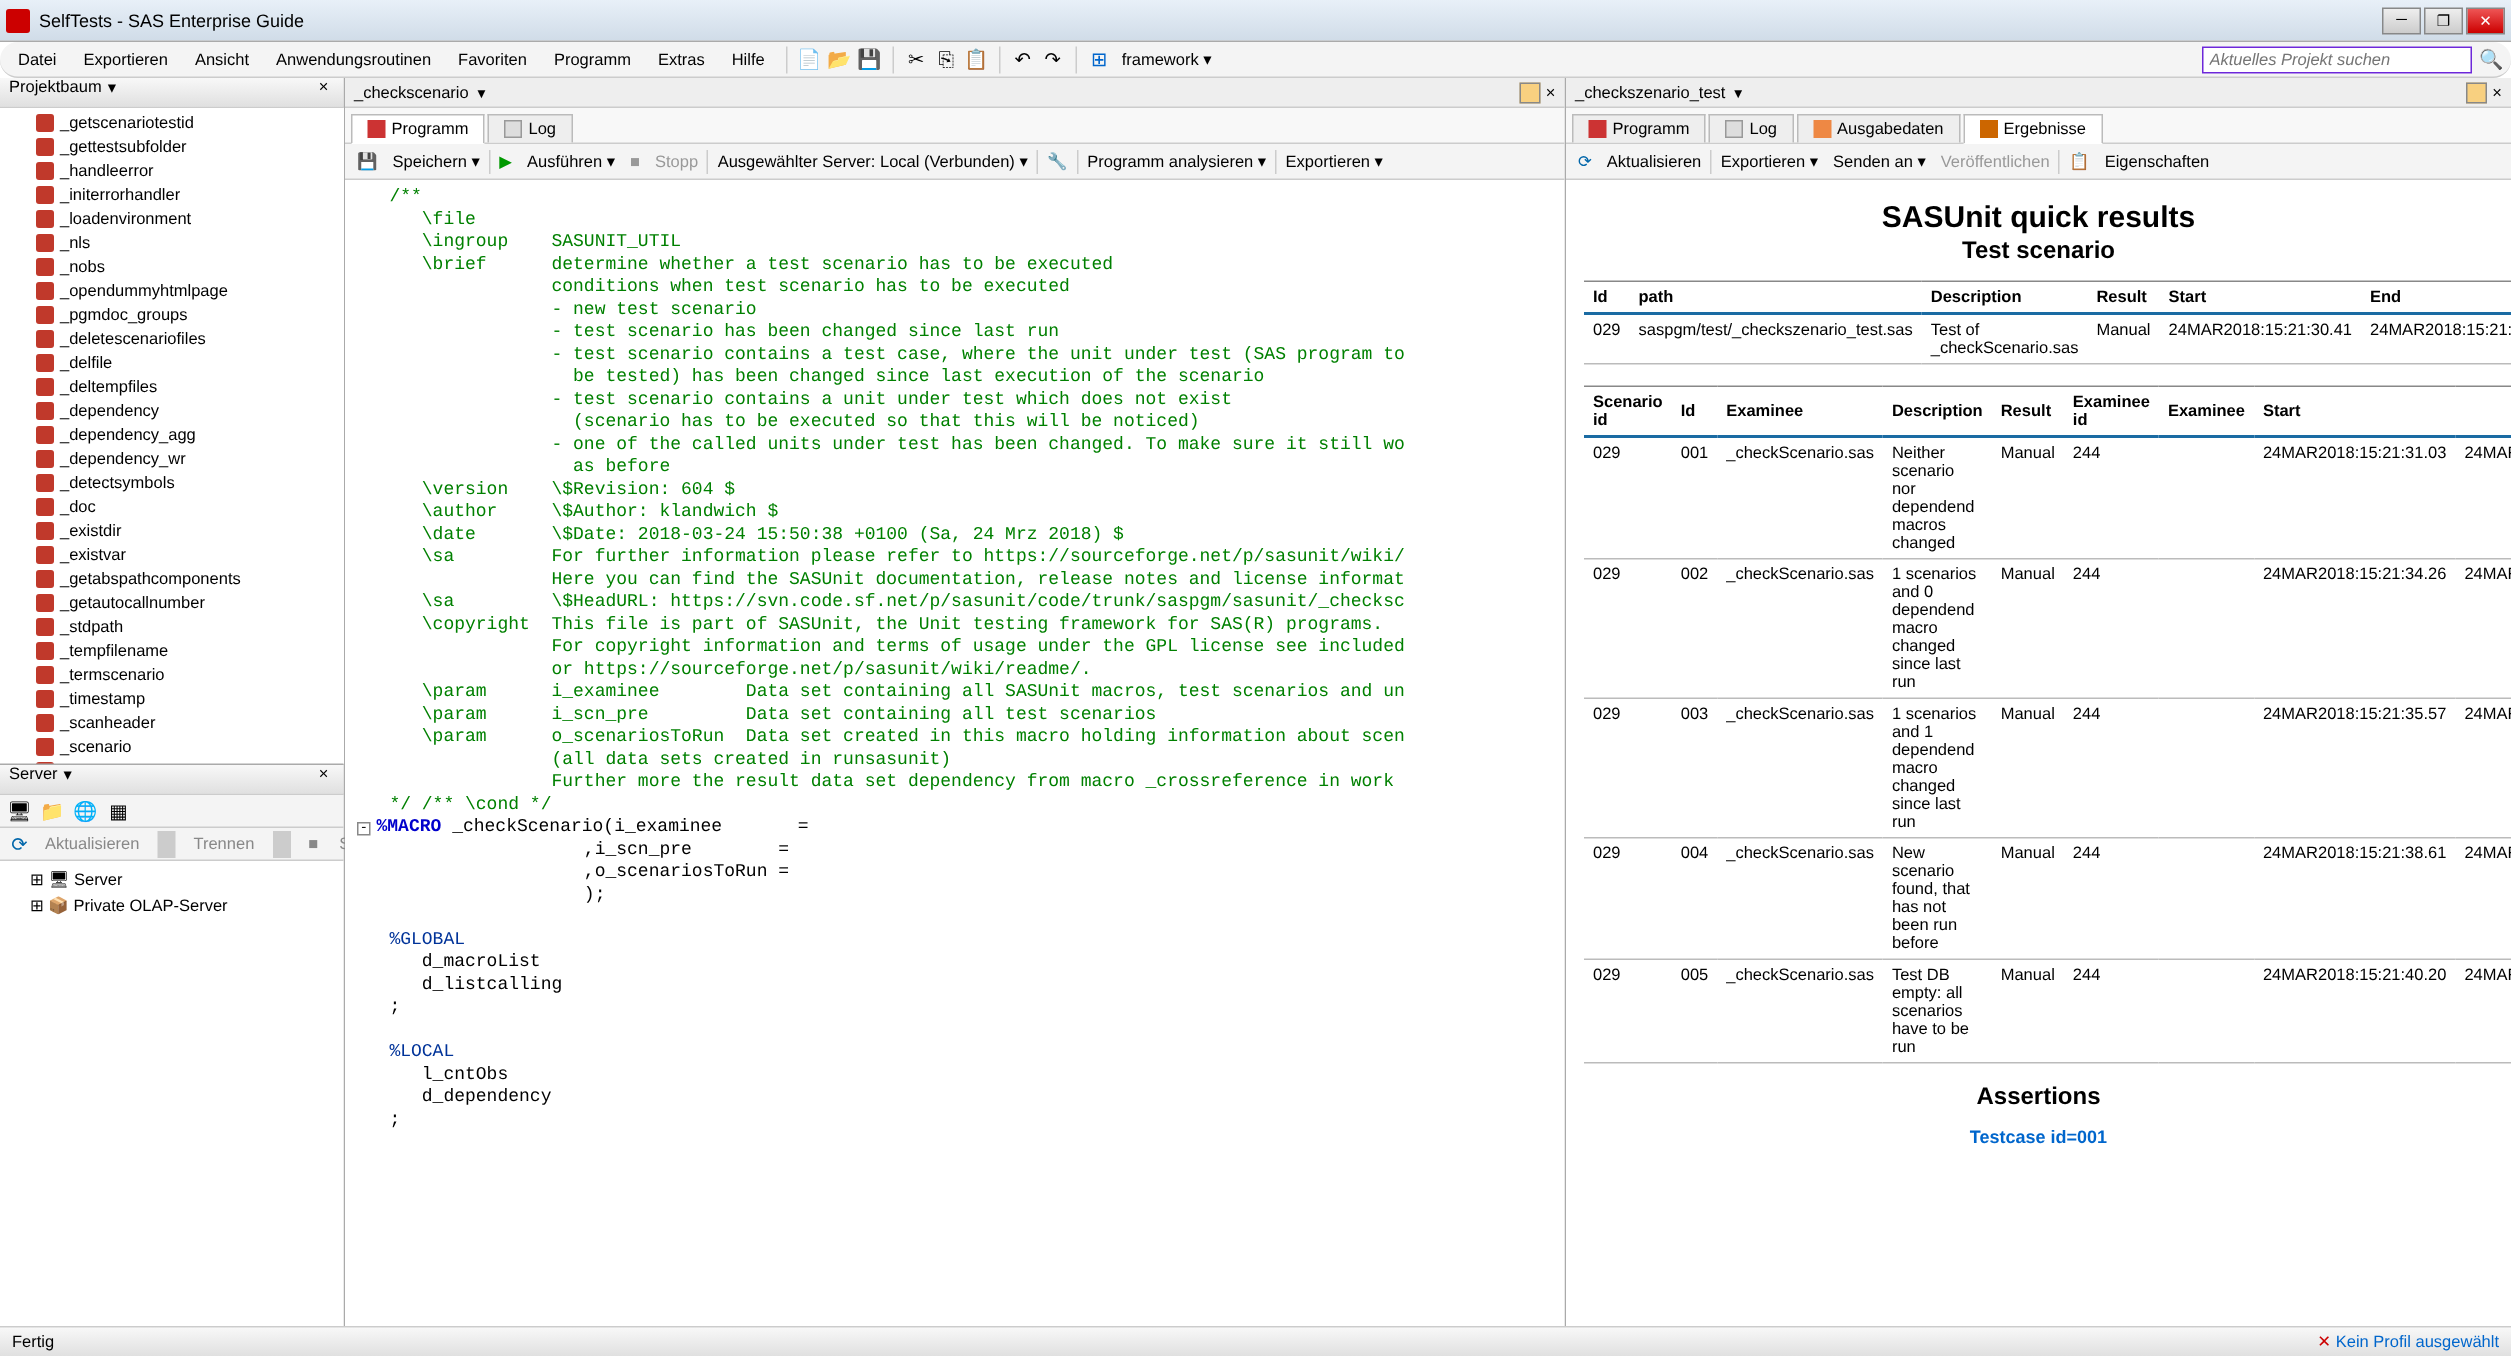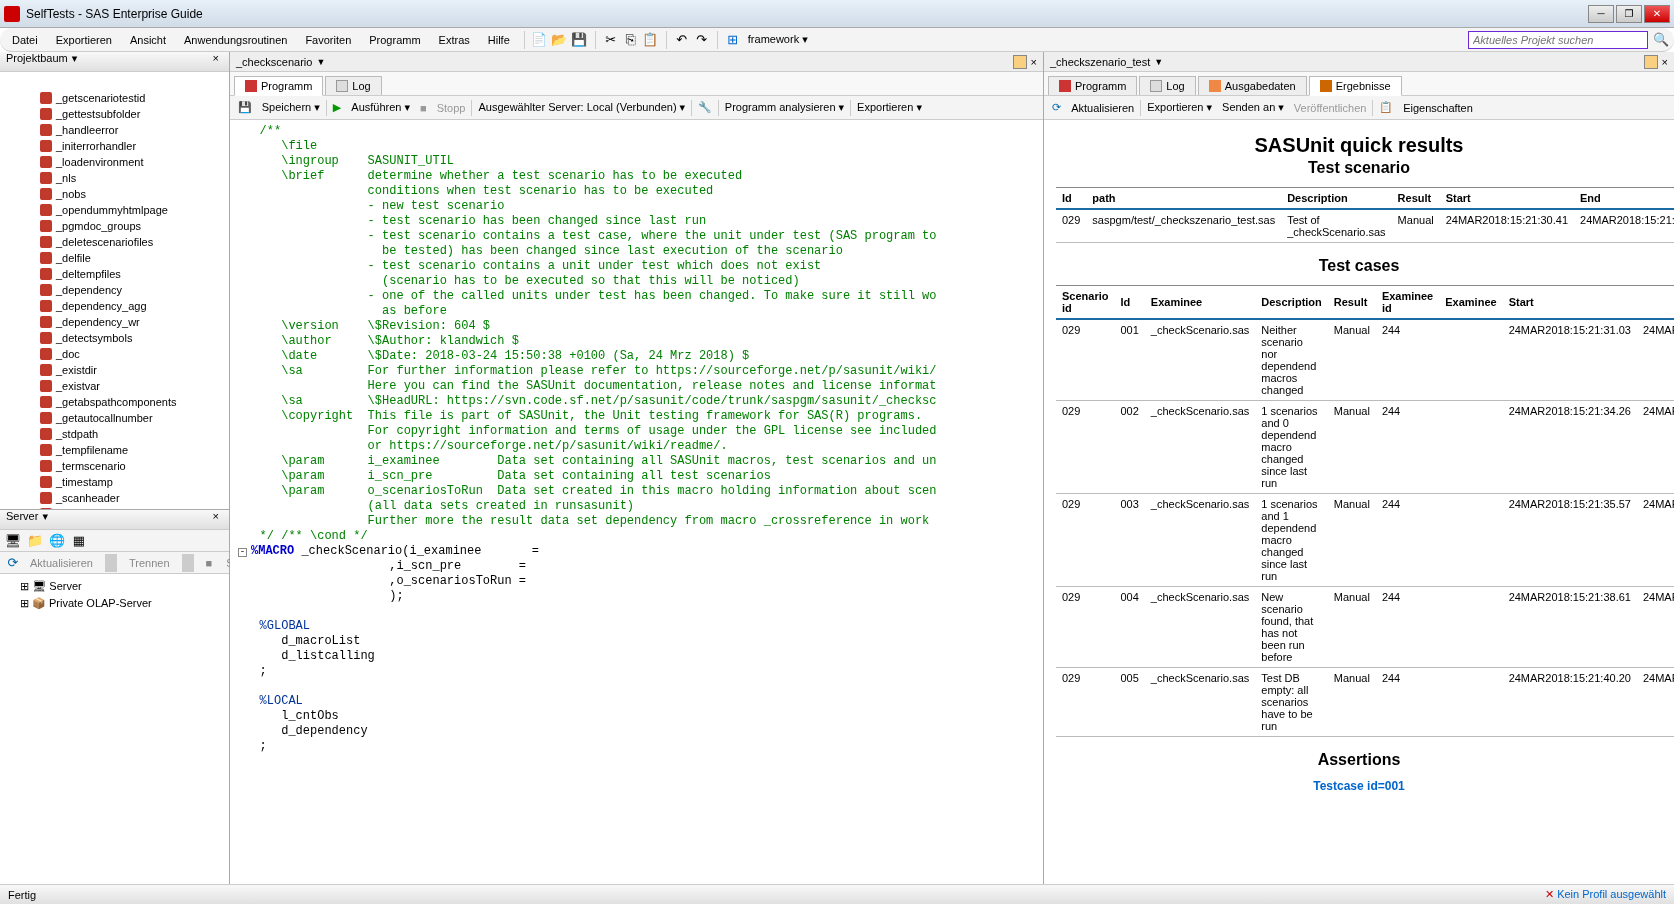--- a/index.html
+++ b/index.html
@@ -13,21 +13,21 @@
 .menubar { height: 24px; background: #f4f4f4; border-bottom: 1px solid #ccc; display: flex; align-items: center; padding: 0 4px; gap: 2px; border-radius: 12px; }
 .menu-item { padding: 2px 8px; cursor: pointer; }
 .tool-sep { width: 1px; height: 18px; background: #ccc; margin: 0 4px; }
 .tool-icon { width: 18px; height: 18px; display: inline-flex; align-items: center; justify-content: center; cursor: pointer; font-size: 13px; }
 .search-box { margin-left: auto; width: 180px; height: 18px; border: 1px solid #6d28d9; padding: 0 4px; font-style: italic; color: #999; background: #fff; font-size: 11px; }
 .main { display: flex; height: 832px; }
 .left-col { width: 230px; display: flex; flex-direction: column; border-right: 1px solid #aaa; }
 .panel-hdr { height: 20px; background: linear-gradient(#f8f8f8,#e0e0e0); border-bottom: 1px solid #ccc; display: flex; align-items: flex-start; padding: 0 6px; font-size: 11px; }
 .panel-hdr .x { margin-left: auto; cursor: pointer; padding: 0 4px; }
 .panel-hdr .pin { cursor: pointer; padding: 0 4px; }
-.tree { flex: 1; overflow-y: auto; background: #fff; padding: 2px 16px; scrollbar-width: thin; margin-top: 16px; }
+.tree { flex: 1; overflow-y: auto; background: #fff; padding: 2px 0; scrollbar-width: thin; }
 .tree-item { display: flex; align-items: center; padding: 1px 4px 1px 24px; cursor: pointer; white-space: nowrap; font-size: 11px; line-height: 14px; }
 .tree-icon { width: 12px; height: 12px; background: #c0392b; margin-right: 4px; border-radius: 2px; }
 .server-panel { border-top: 1px solid #aaa; }
 .server-tools { height: 22px; background: #f4f4f4; border-bottom: 1px solid #ccc; display: flex; align-items: center; padding: 0 4px; gap: 4px; }
 .server-tools2 { height: 22px; background: #f4f4f4; border-bottom: 1px solid #ccc; display: flex; align-items: center; padding: 0 4px; gap: 2px; color: #888; }
 .server-tools2 span { padding: 0 6px; cursor: pointer; }
 .server-tree { background: #fff; padding: 4px; height: 310px; }
 .server-node { padding: 2px 0 2px 16px; cursor: pointer; font-size: 11px; }
 .center-col { flex: 1; display: flex; flex-direction: column; border-right: 1px solid #aaa; min-width: 0; }
 .right-col { width: 630px; display: flex; flex-direction: column; min-width: 0; }
@@ -259,21 +259,20 @@
             <tr>
               <td>029</td>
               <td>saspgm/test/_checkszenario_test.sas</td>
               <td>Test of _checkScenario.sas</td>
               <td>Manual</td>
               <td>24MAR2018:15:21:30.41</td>
               <td>24MAR2018:15:21:44.84</td>
             </tr>
           </tbody>
         </table>
-      <div class="results-h2">Test cases</div>
       <table class="rtable" id="casetable">
           <tbody>
             <tr>
               <th>Scenario id</th>
               <th>Id</th>
               <th>Examinee</th>
               <th>Description</th>
               <th>Result</th>
               <th>Examinee id</th>
               <th>Examinee</th>

